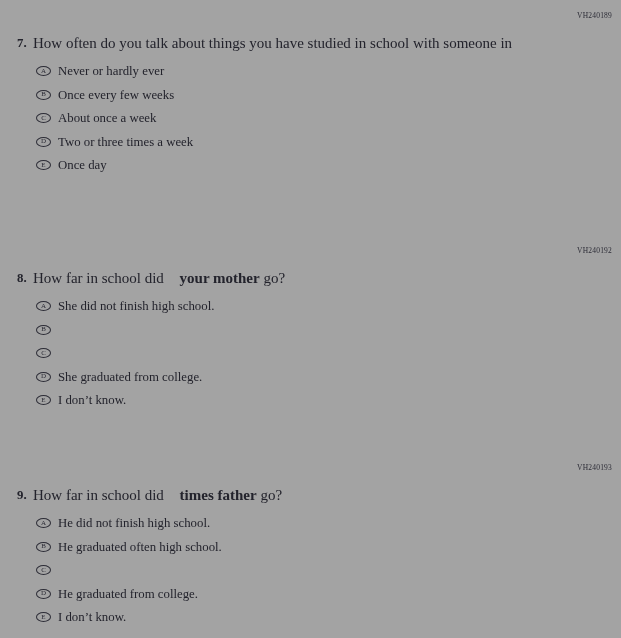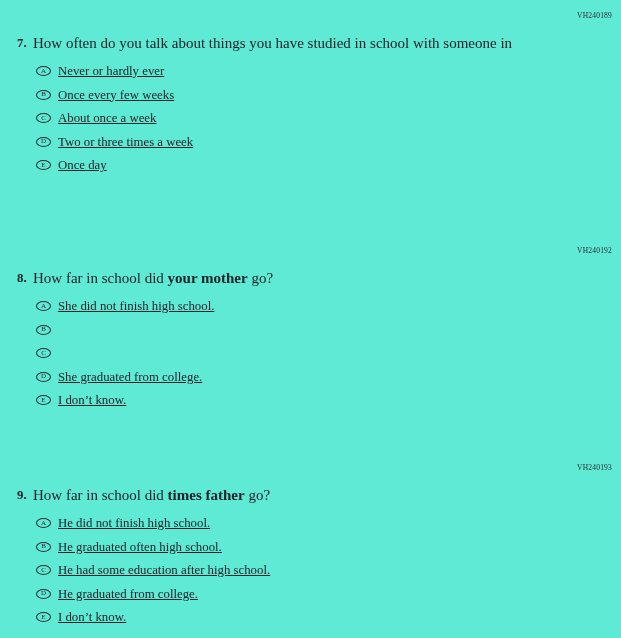--- a/index.html
+++ b/index.html
@@ -4,21 +4,21 @@
 <style>
   html, body {
     margin: 0;
     padding: 0;
     background: #ffffff;
   }
   .sheet {
     position: relative;
     width: 621px;
     height: 638px;
-    background: #5eead4;
+    background: #a3a3a3;
     font-family: "Liberation Serif", "DejaVu Serif", serif;
     color: #23232c;
     overflow: hidden;
   }
   .qblock {
     position: absolute;
     left: 0;
     right: 0;
   }
   .code {
@@ -41,21 +41,21 @@
     font-weight: bold;
     font-size: 12.8px;
     line-height: 17px;
   }
   .q-text {
     font-size: 15px;
     line-height: 17px;
     max-width: 480px;
   }
   .q-line { min-height: 0; }
-  .bold { font-weight: bold; }
+  .bold { font-weight: bold; margin-left: 12px; }
   .options {
     margin-top: 11px;
     padding-left: 36px;
   }
   .option {
     display: flex;
     align-items: center;
     height: 16px;
     margin-bottom: 7.5px;
   }
@@ -71,21 +71,20 @@
     font-size: 7px;
     line-height: 7px;
     margin-right: 7px;
     cursor: pointer;
     color: #2c2c36;
   }
   .option-label {
     font-size: 12.8px;
     line-height: 16px;
     white-space: nowrap;
-    text-decoration: underline;
   }
 </style>
 </head>
 <body>
 
 <div class="sheet">
 
   <section class="qblock" style="top:12px">
     <div class="code">VH240189</div>
     <div class="q-row">
@@ -162,21 +161,20 @@
       <div class="option">
         <span class="bubble">A</span>
         <span class="option-label">He did not finish high school.</span>
       </div>
       <div class="option">
         <span class="bubble">B</span>
         <span class="option-label">He graduated often high school.</span>
       </div>
       <div class="option">
         <span class="bubble">C</span>
-        <span class="option-label">He had some education after high school.</span>
       </div>
       <div class="option">
         <span class="bubble">D</span>
         <span class="option-label">He graduated from college.</span>
       </div>
       <div class="option">
         <span class="bubble">E</span>
         <span class="option-label">I don’t know.</span>
       </div>
     </div>

